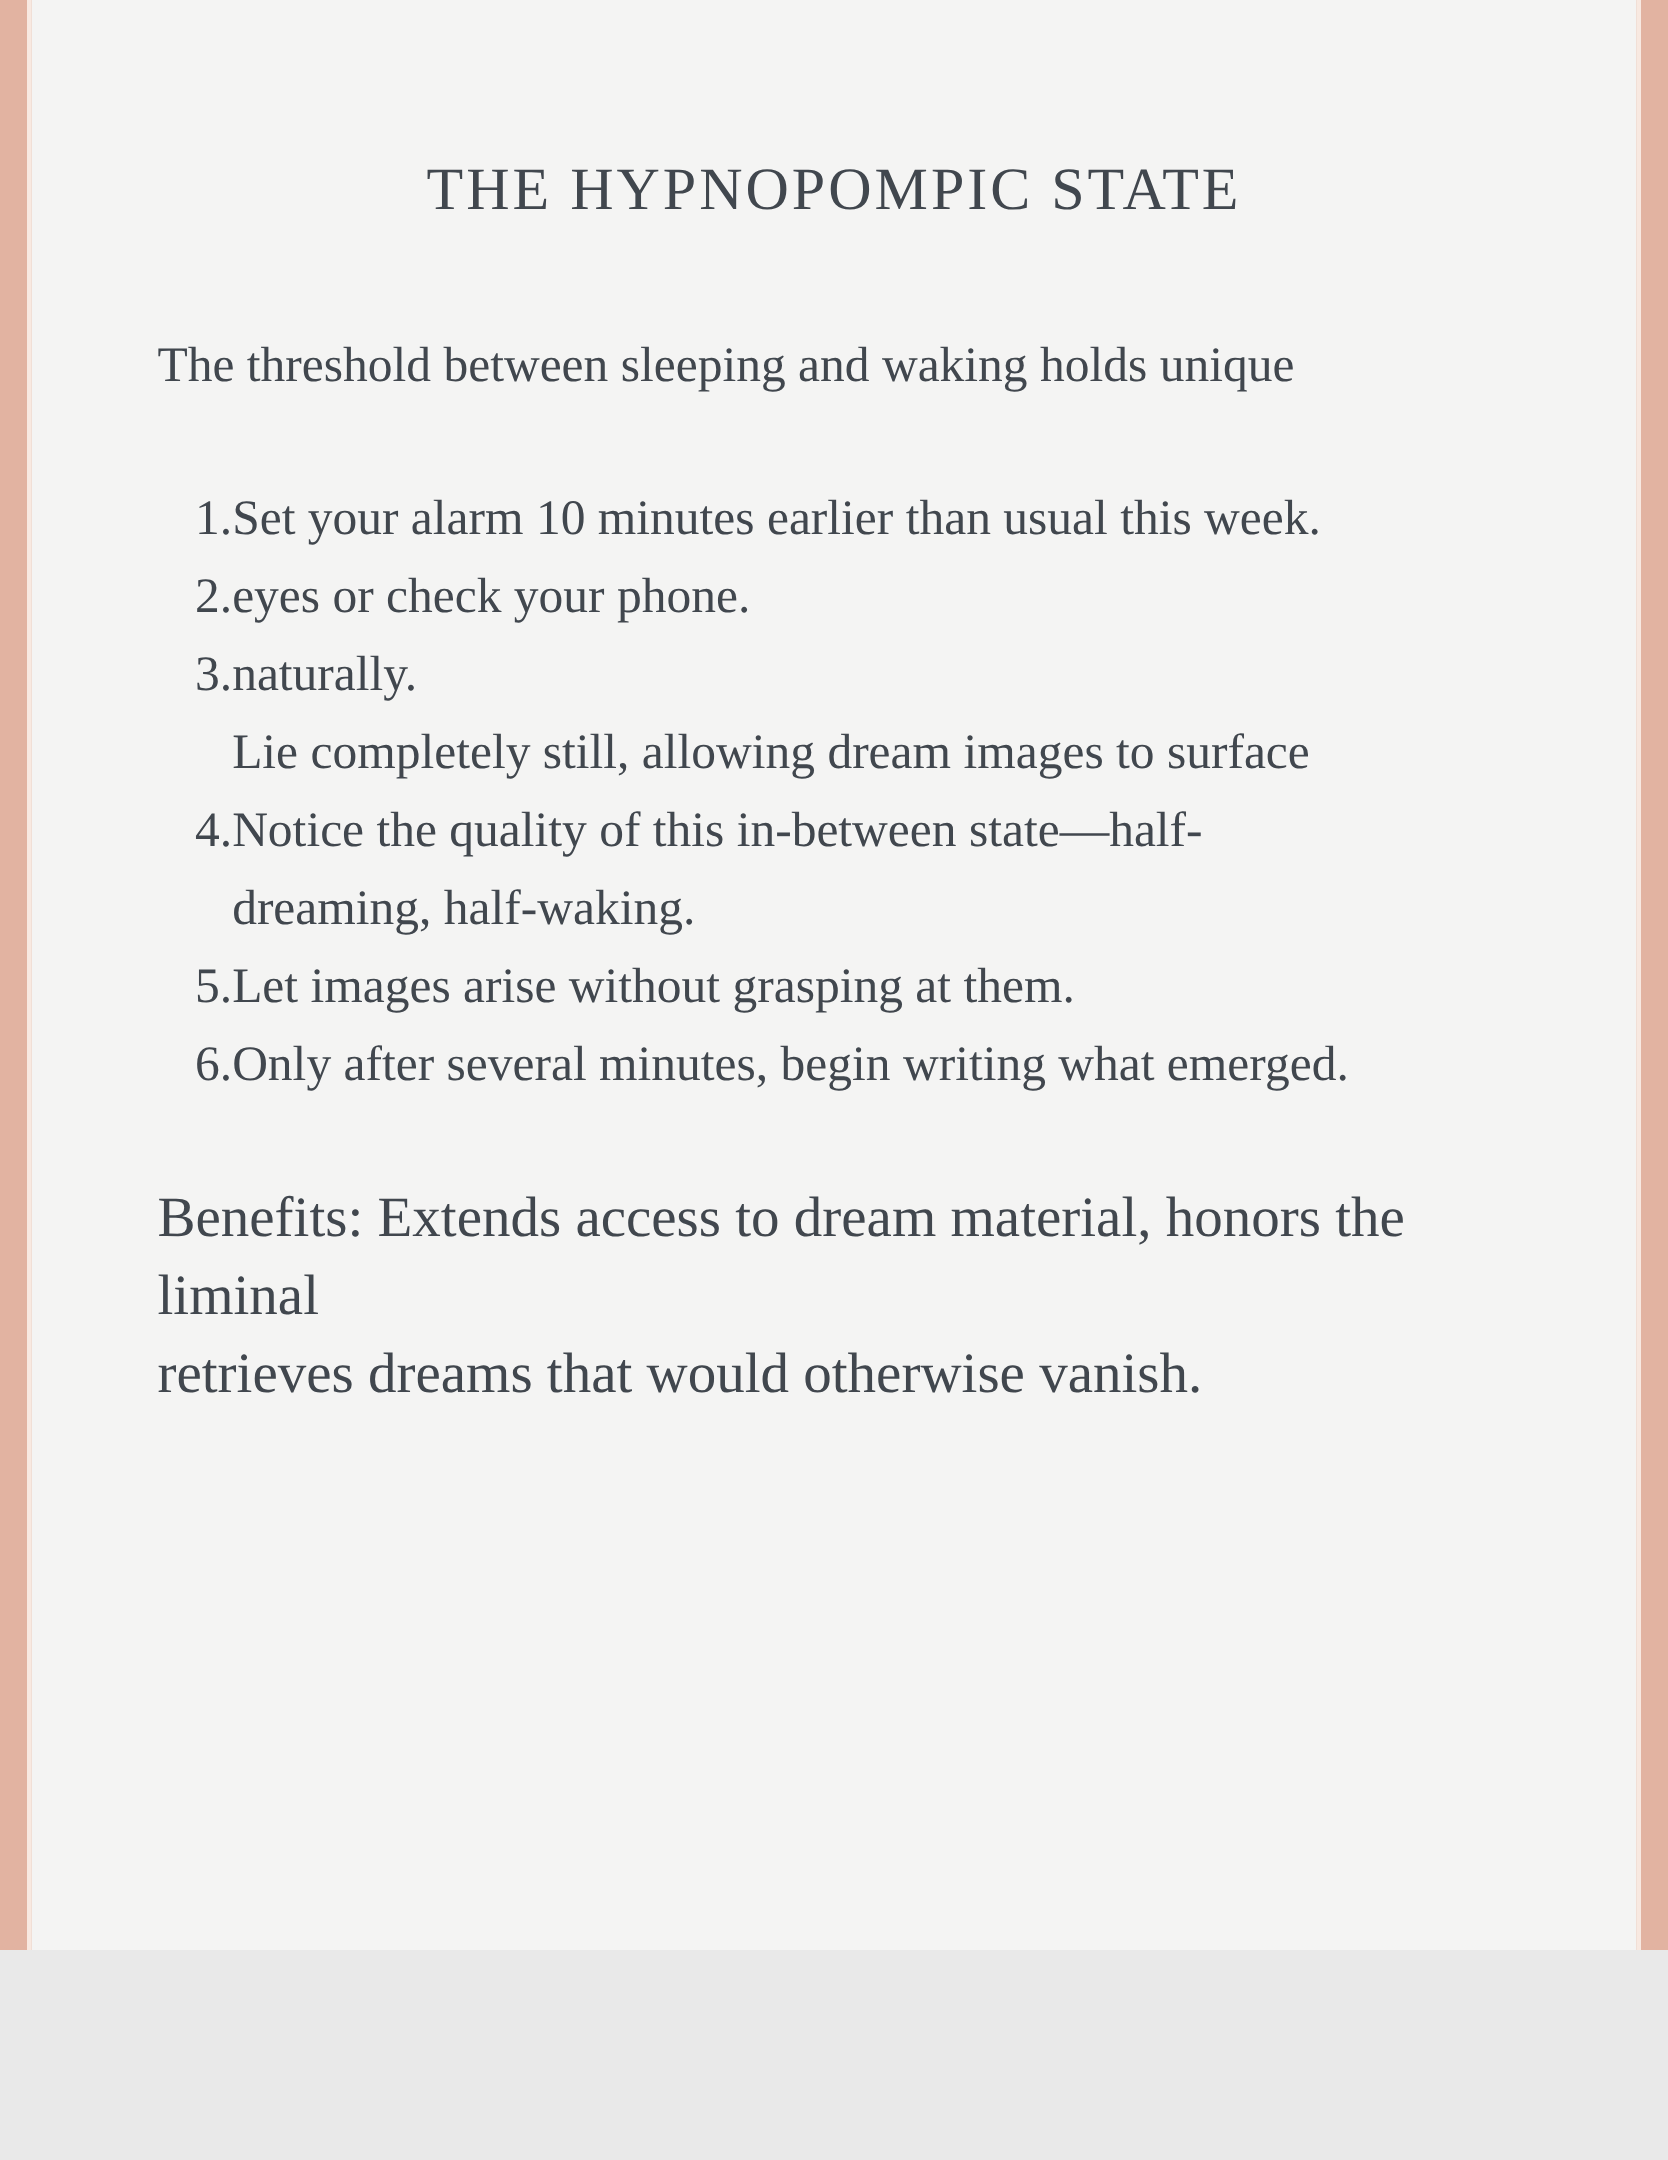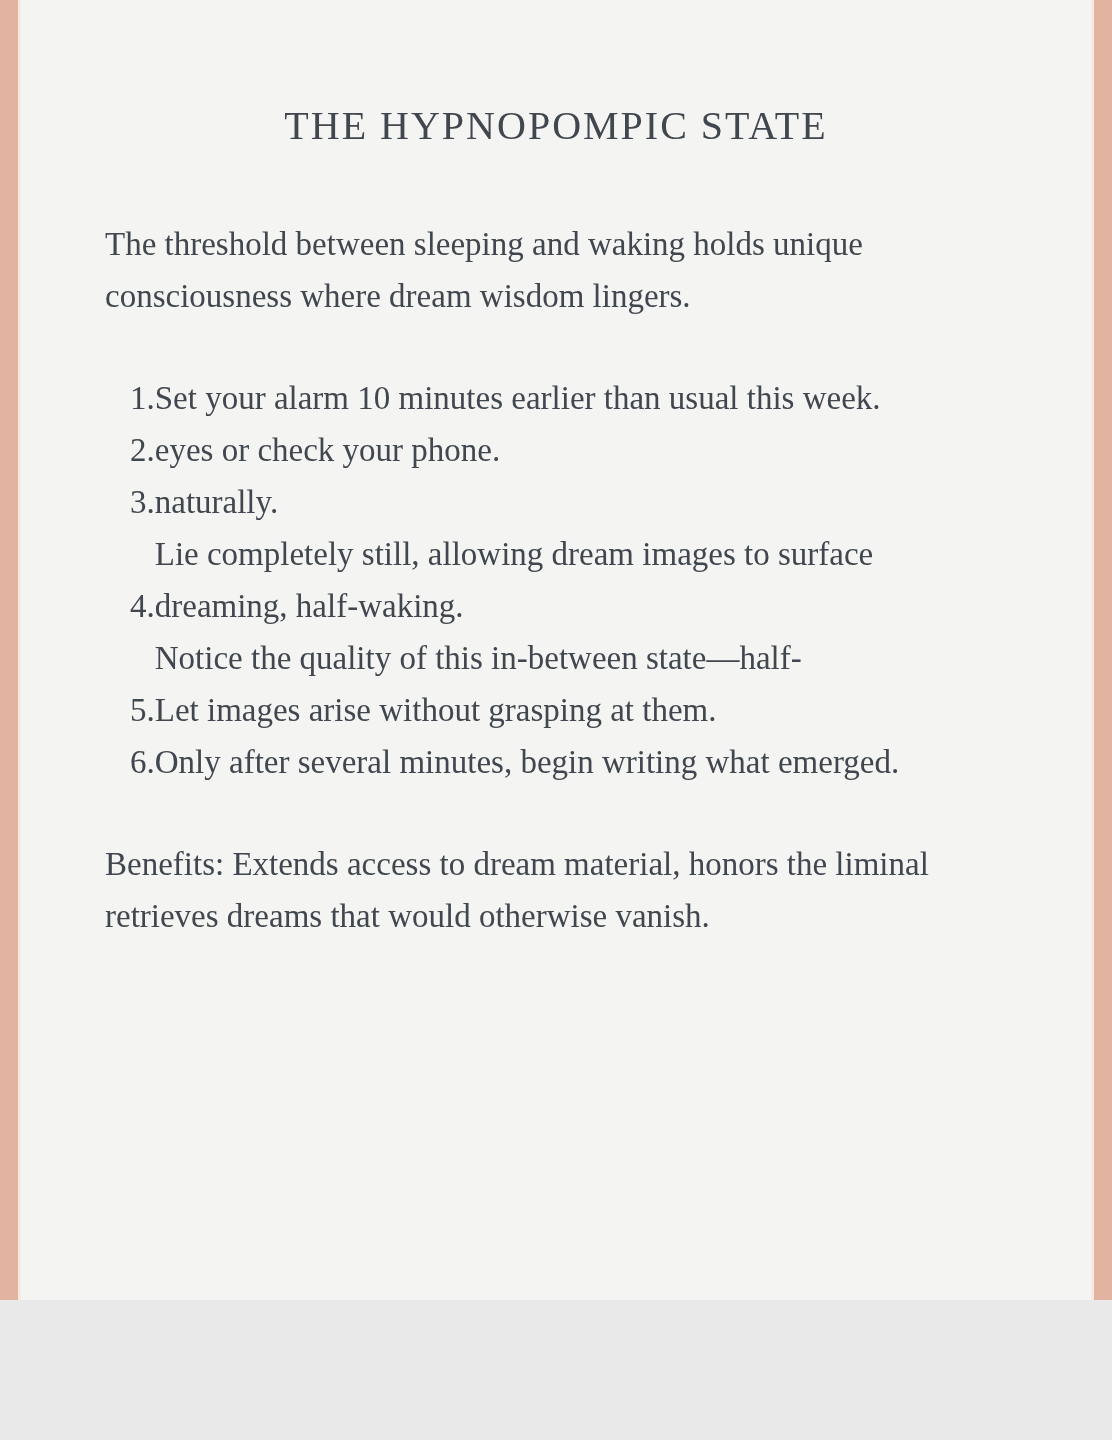--- a/index.html
+++ b/index.html
@@ -66,41 +66,40 @@
   }
   .step { display: flex; align-items: flex-start; }
   .step-num {
     flex: 0 0 23px;
     white-space: nowrap;
   }
   .step-text { flex: 1; }
 
   .benefits {
     margin-top: 50px;
-    font-size: 33px;
+    font-size: 38px;
     line-height: 52px;
     text-align: left;
   }
 
   .line { display: block; }
 </style>
 </head>
 <body>
 
 <div class="page">
   <div class="band band-left"></div>
   <div class="band band-right"></div>
 
   <div class="content">
 
     <h1 class="title">THE HYPNOPOMPIC STATE</h1>
 
     <p class="intro">
       <span class="line">The threshold between sleeping and waking holds unique</span>
-      <span class="line">consciousness where dream wisdom lingers.</span>
     </p>
 
     <ol class="steps">
       <li class="step">
         <span class="step-num">1.</span>
         <span class="step-text">
           <span class="line">Set your alarm 10 minutes earlier than usual this week.</span>
         </span>
       </li>
       <li class="step">
@@ -112,22 +111,22 @@
       <li class="step">
         <span class="step-num">3.</span>
         <span class="step-text">
           <span class="line">naturally.</span>
           <span class="line">Lie completely still, allowing dream images to surface</span>
         </span>
       </li>
       <li class="step">
         <span class="step-num">4.</span>
         <span class="step-text">
+          <span class="line">Notice the quality of this in-between state—half-</span>
           <span class="line">dreaming, half-waking.</span>
-          <span class="line">Notice the quality of this in-between state—half-</span>
         </span>
       </li>
       <li class="step">
         <span class="step-num">5.</span>
         <span class="step-text">
           <span class="line">Let images arise without grasping at them.</span>
         </span>
       </li>
       <li class="step">
         <span class="step-num">6.</span>

